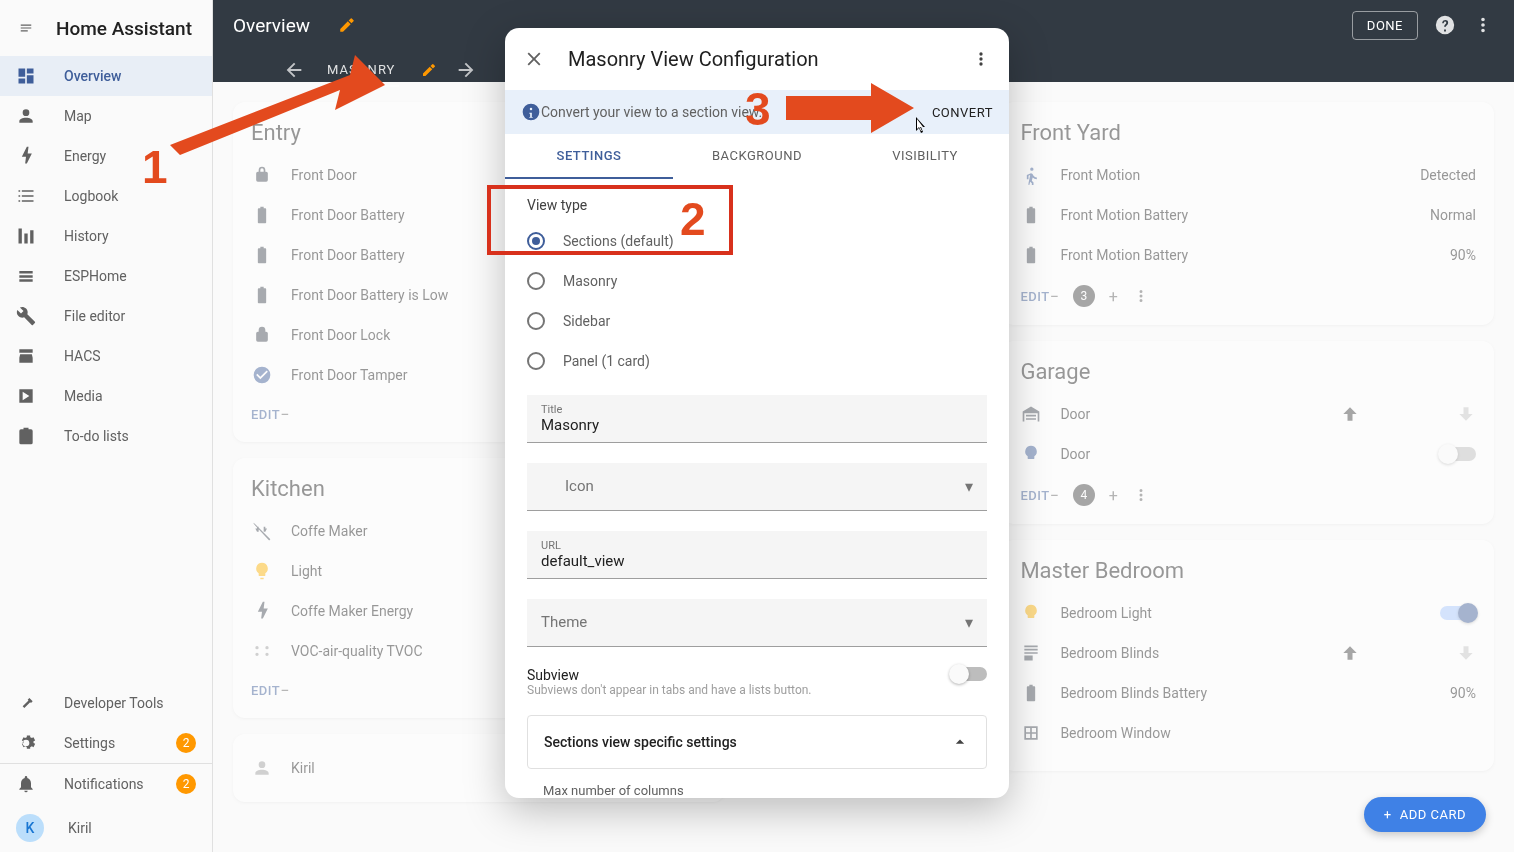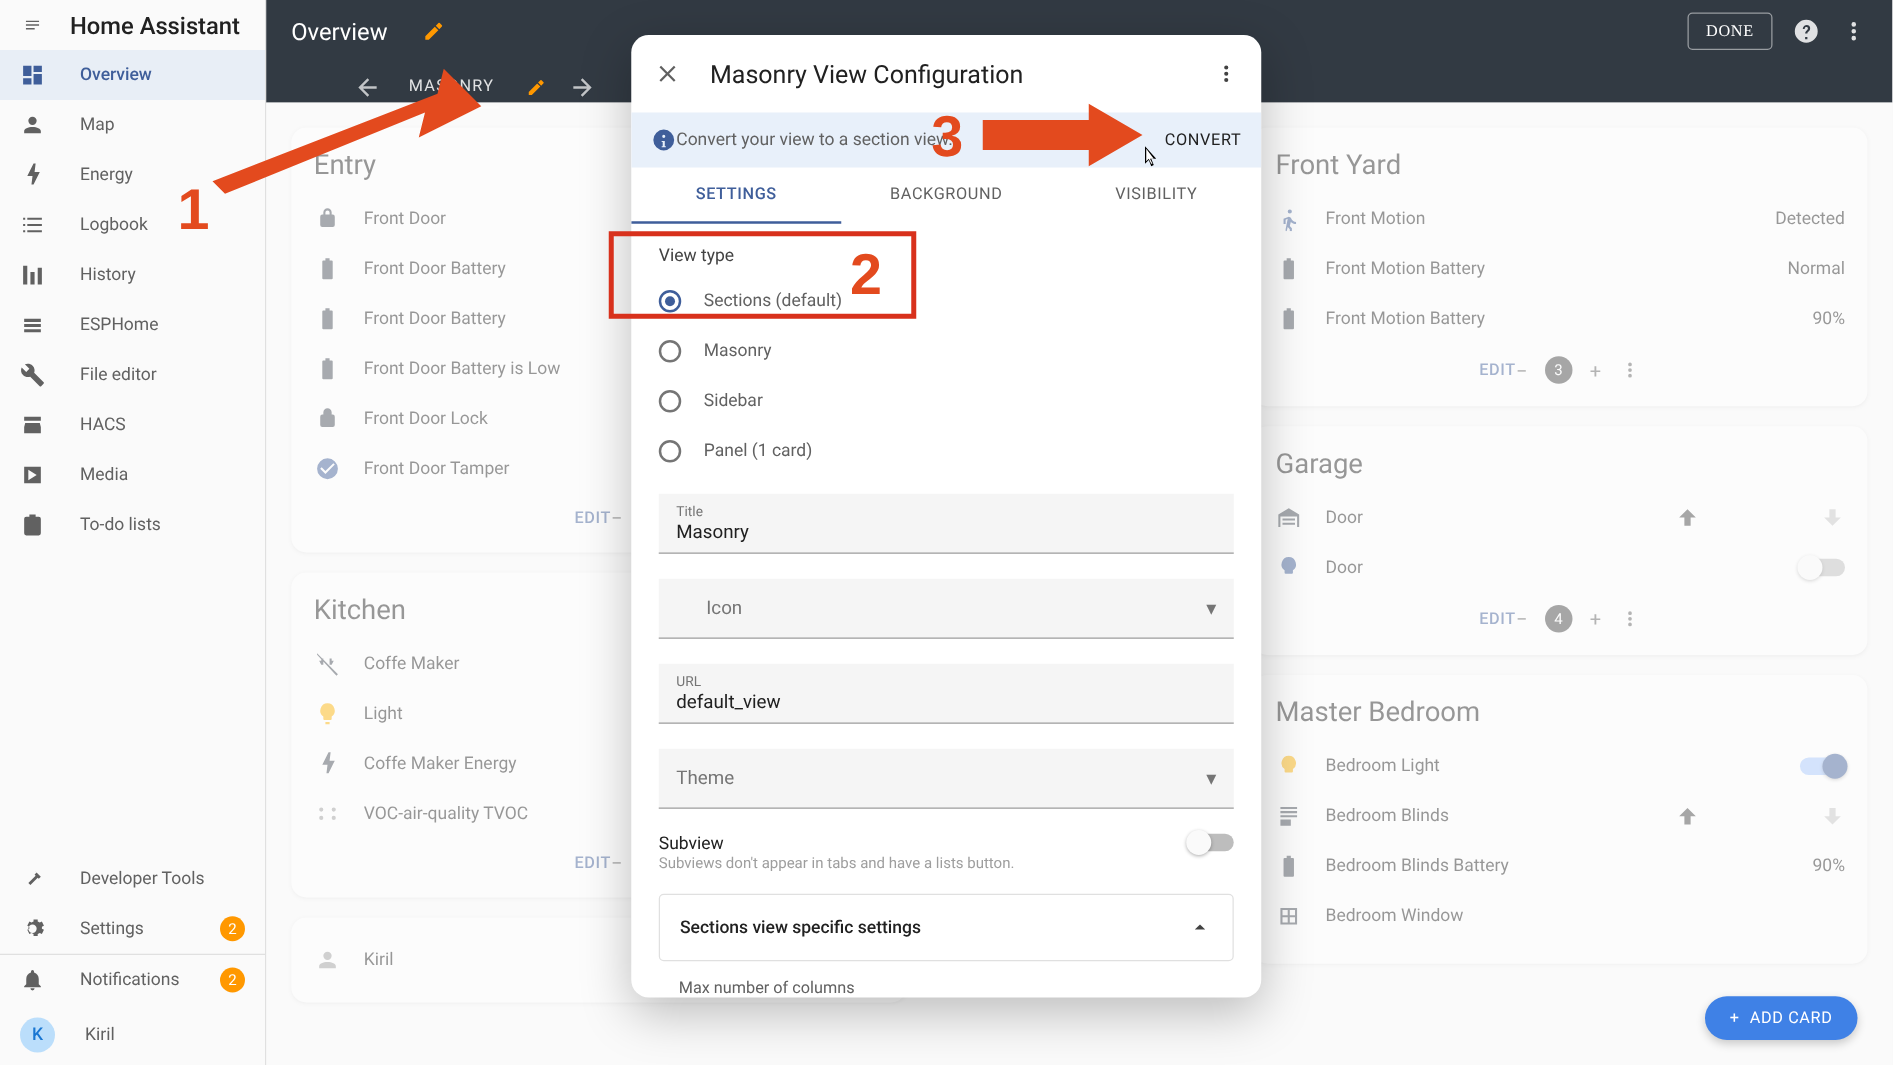--- a/index.html
+++ b/index.html
@@ -1,58 +1,58 @@
 <!DOCTYPE html>
 <html><head>
 <meta charset="utf-8">
 <style>
 * { box-sizing: border-box; margin: 0; padding: 0; font-family: Roboto, -apple-system, Arial, sans-serif; }
 body { background: #fafafa; width: 1514px; height: 852px; overflow: hidden; position: relative; }
 
 
 .sidebar { position: absolute; left: 0; top: 0; width: 213px; height: 852px; background: #fafafa; border-right: 1px solid #e0e0e0; display: flex; flex-direction: column; }
-.sidebar-header { display: flex; align-items: center; height: 40px; padding: 0 16px; gap: 20px; }
+.sidebar-header { display: flex; align-items: center; height: 56px; padding: 0 16px; gap: 20px; }
 .sidebar-header .title { font-size: 19px; font-weight: 500; color: #212121; }
 .menu-icon { width: 20px; height: 14px; color: #616161; }
 .sidebar-items { flex: 1; display: flex; flex-direction: column; }
 .sidebar-item { display: flex; align-items: center; height: 40px; padding: 0 16px; gap: 28px; color: #616161; font-size: 14px; cursor: pointer; }
 .sidebar-item.active { background: #e8eef6; color: #3f5e9a; font-weight: 500; }
 .sidebar-item .icon { width: 20px; height: 20px; display: flex; align-items: center; justify-content: center; flex-shrink: 0; }
 .sidebar-item .badge { margin-left: auto; background: #ff9800; color: white; width: 20px; height: 20px; border-radius: 50%; display: flex; align-items: center; justify-content: center; font-size: 12px; }
 .sidebar-spacer { flex: 1; }
 .sidebar-bottom { border-top: 1px solid #e0e0e0; }
 .sidebar-user { display: flex; align-items: center; height: 48px; padding: 0 16px; gap: 24px; color: #616161; font-size: 14px; }
 .avatar { width: 28px; height: 28px; border-radius: 50%; background: #bbdefb; color: #1976d2; display: flex; align-items: center; justify-content: center; font-weight: 500; font-size: 14px; }
 
 
 .header { position: absolute; left: 213px; top: 0; right: 0; height: 82px; background: #323a43; color: #fff; }
 .header-top { display: flex; align-items: center; height: 50px; padding: 0 20px; }
 .header-title { font-size: 19px; font-weight: 400; }
 .header-edit-icon { margin-left: 28px; color: #ff9800; cursor: pointer; }
 .header-actions { margin-left: auto; display: flex; align-items: center; gap: 16px; }
-.done-btn { border: 1px solid rgba(255,255,255,0.5); background: transparent; color: #fff; padding: 6px 14px; font-size: 13px; letter-spacing: 0.5px; border-radius: 4px; cursor: pointer; font-family: Liberation Serif, serif; }
+.done-btn { border: 1px solid rgba(255,255,255,0.5); background: transparent; color: #fff; padding: 6px 14px; font-size: 13px; letter-spacing: 0.5px; border-radius: 4px; cursor: pointer; }
 .hdr-icon { width: 22px; height: 22px; color: rgba(255,255,255,0.85); cursor: pointer; }
 .header-tabs { display: flex; align-items: center; height: 40px; padding-left: 70px; gap: 18px; }
 .tab-nav { color: rgba(255,255,255,0.7); cursor: pointer; }
 .tab-name { color: rgba(255,255,255,0.85); font-size: 13px; letter-spacing: 1px; border-bottom: 2px solid rgba(255,255,255,0.85); padding: 8px 4px; }
 .tab-pencil { color: #ff9800; cursor: pointer; margin-left: 4px; }
 
 
 .scrim { position: absolute; left: 213px; top: 82px; right: 0; bottom: 0; background: rgba(250,250,250,0.55); pointer-events: none; }
 
 
 .main { position: absolute; left: 213px; top: 82px; right: 0; bottom: 0; padding: 20px; display: flex; gap: 16px; overflow: hidden; }
 .col { flex: 1; display: flex; flex-direction: column; gap: 16px; min-width: 0; }
 .card { background: #fff; border-radius: 12px; box-shadow: 0 1px 3px rgba(0,0,0,0.08); padding: 18px; display: flex; flex-direction: column; }
 .card-title { font-size: 22px; font-weight: 400; color: #212121; margin-bottom: 10px; }
 .row { display: flex; align-items: center; height: 40px; gap: 18px; }
 .row .ricon { width: 22px; color: #444b55; flex-shrink: 0; display: flex; justify-content: center; }
 .row .rname { font-size: 14px; color: #212121; flex: 1; }
 .row .rval { font-size: 14px; color: #212121; }
-.edit-row { display: flex; align-items: center; justify-content: center; padding-top: 10px; }
+.edit-row { display: flex; align-items: center; justify-content: flex-start; padding-top: 10px; }
 .edit-label { color: #3f5e9a; font-size: 13px; font-weight: 500; letter-spacing: 0.5px; }
 .edit-actions { display: flex; align-items: center; gap: 14px; color: #616161; }
 .count-badge { background: #424242; color: #fff; width: 22px; height: 22px; border-radius: 50%; display: flex; align-items: center; justify-content: center; font-size: 12px; }
 .more-card { background: #fff; border-radius: 12px; box-shadow: 0 1px 3px rgba(0,0,0,0.08); padding: 14px 18px; display: flex; align-items: center; justify-content: space-between; }
 
 
 .toggle { width: 36px; height: 14px; background: #bdbdbd; border-radius: 7px; position: relative; }
 .toggle::after { content:''; position:absolute; left: -2px; top: -3px; width: 20px; height: 20px; background: #fafafa; border-radius: 50%; box-shadow: 0 1px 3px rgba(0,0,0,0.3); }
 .toggle.on { background: #a6c8ff; }
 .toggle.on::after { left: auto; right: -2px; background: #3f5e9a; }

